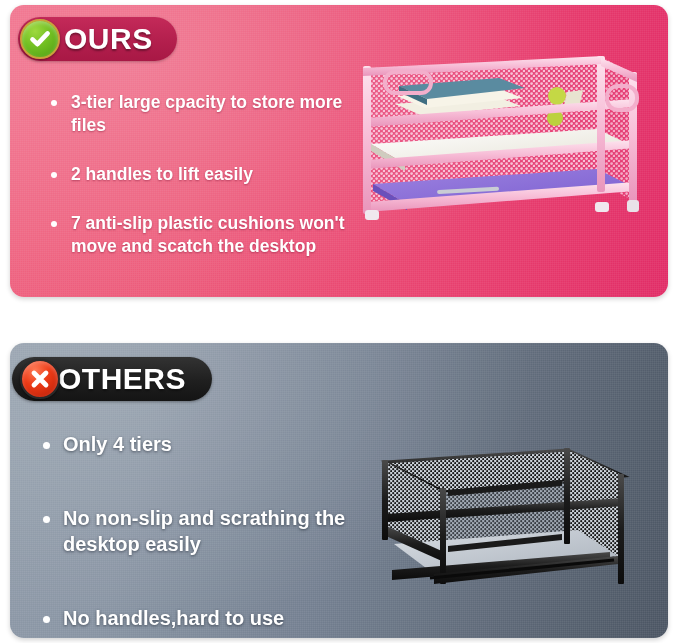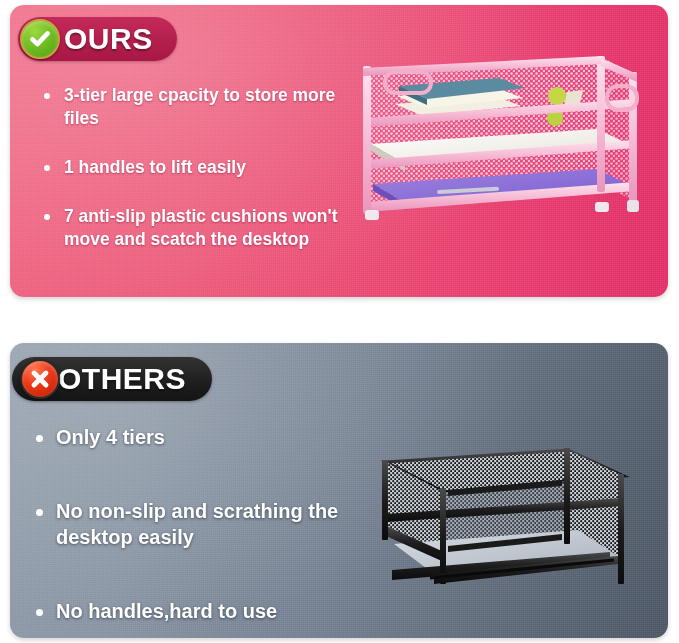--- a/index.html
+++ b/index.html
@@ -109,21 +109,21 @@
     background: radial-gradient(circle at 36% 26%, #ff7a55 0%, #ec3a16 42%, #b51c07 100%);
     border: 2px solid #2a2a2a;
     box-shadow: 0 1px 3px rgba(0,0,0,0.5), inset 0 2px 4px rgba(255,255,255,0.3);
   }
   .status-icon svg { display:block; }
 
   
   .bullets {
     position: absolute;
     list-style: none;
-    margin: 4px;
+    margin: 11px;
     padding: 0;
   }
   .bullets li {
     position: relative;
     color: #ffffff;
     font-weight: bold;
     padding-left: 22px;
   }
   .bullets li::before {
     content: "";
@@ -177,21 +177,21 @@
 </div>
 
 <div class="status-icon" id="ours-check-icon">
   <svg width="26" height="26" viewBox="0 0 26 26" aria-hidden="true">
     <path d="M5.5 13.4 L10.4 18.2 L20.6 7.4" stroke="#ffffff" stroke-width="4.6" fill="none" stroke-linecap="round" stroke-linejoin="round"></path>
   </svg>
 </div>
 
 <ul class="bullets" id="ours-bullets">
   <li>3-tier large cpacity to store more files</li>
-  <li>1 handles to lift easily</li>
+  <li>2 handles to lift easily</li>
   <li>7 anti-slip plastic cushions won't move and scatch the desktop</li>
 </ul>
 
 <div class="product" id="ours-product">
   <svg width="310" height="200" viewBox="0 0 310 200" aria-hidden="true">
     <defs>
       <pattern id="pinkmesh" width="5" height="5" patternUnits="userSpaceOnUse">
         <rect width="5" height="5" fill="#e8548c" opacity="0.35"></rect>
         <circle cx="1.6" cy="1.6" r="1.3" fill="#f9c9dd"></circle>
         <circle cx="4.1" cy="4.1" r="1.3" fill="#f9c9dd"></circle>

